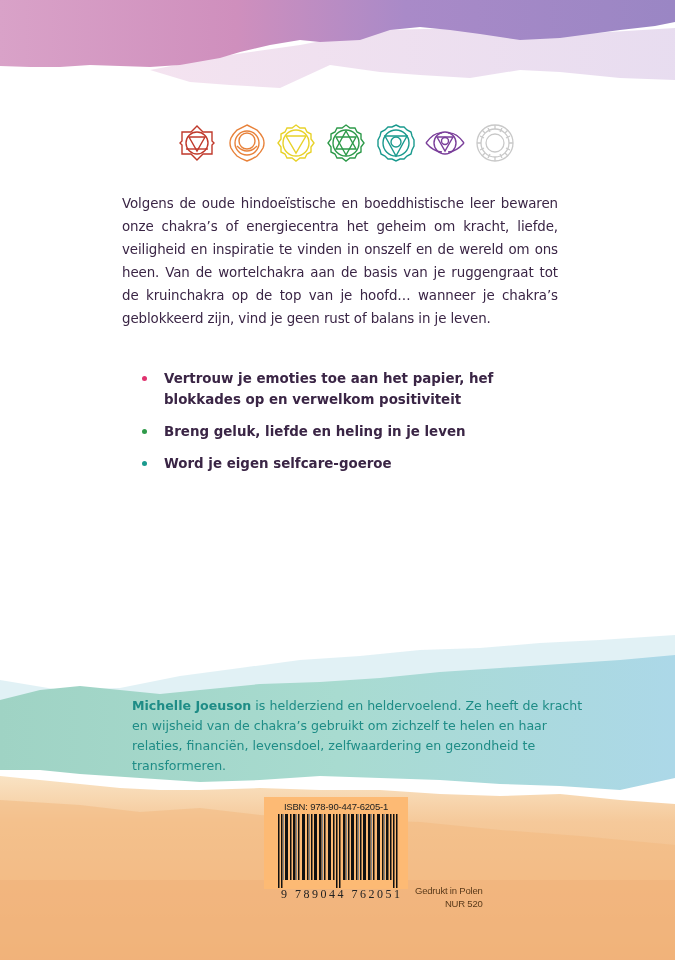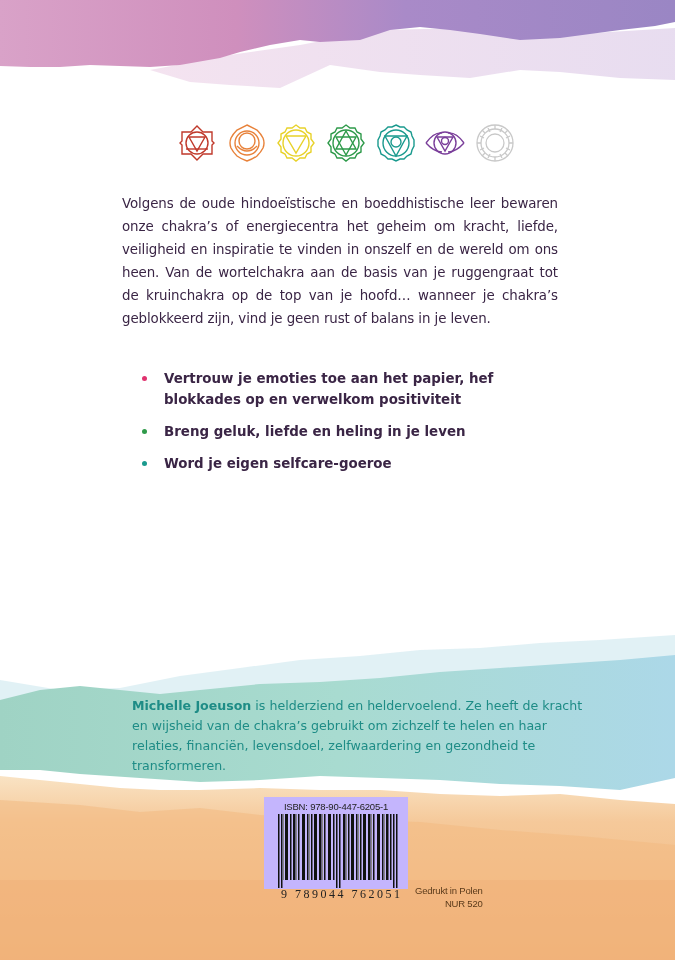--- a/index.html
+++ b/index.html
@@ -36,21 +36,21 @@
   .bio {
     position: absolute; left: 108px; top: 696px; width: 464px; z-index: 2;
     text-align: left; font-size: 12.6px; line-height: 20px;
     color: #1e8c86;
     margin-left: 24px;
   }
   .bio b { font-weight: bold; }
 
   .barcode-box {
     position: absolute; left: 264px; top: 797px; width: 144px; height: 92px;
-    background: #c4b5fd; z-index: 2;
+    background: #fdba74; z-index: 2;
   }
   .isbn-text {
     position: absolute; left: 0; top: 4px; width: 144px; text-align: center;
     font-family: "Liberation Sans", sans-serif; font-size: 9.5px; color: #222;
     letter-spacing: -0.2px;
   }
   .bars { position: absolute; left: 14px; top: 17px; width: 120px; height: 74px; }
   .ean-text {
     position: absolute; left: 17px; top: 90px; width: 138px;
     font-family: Liberation Serif, serif; font-size: 12px; color: #222;

